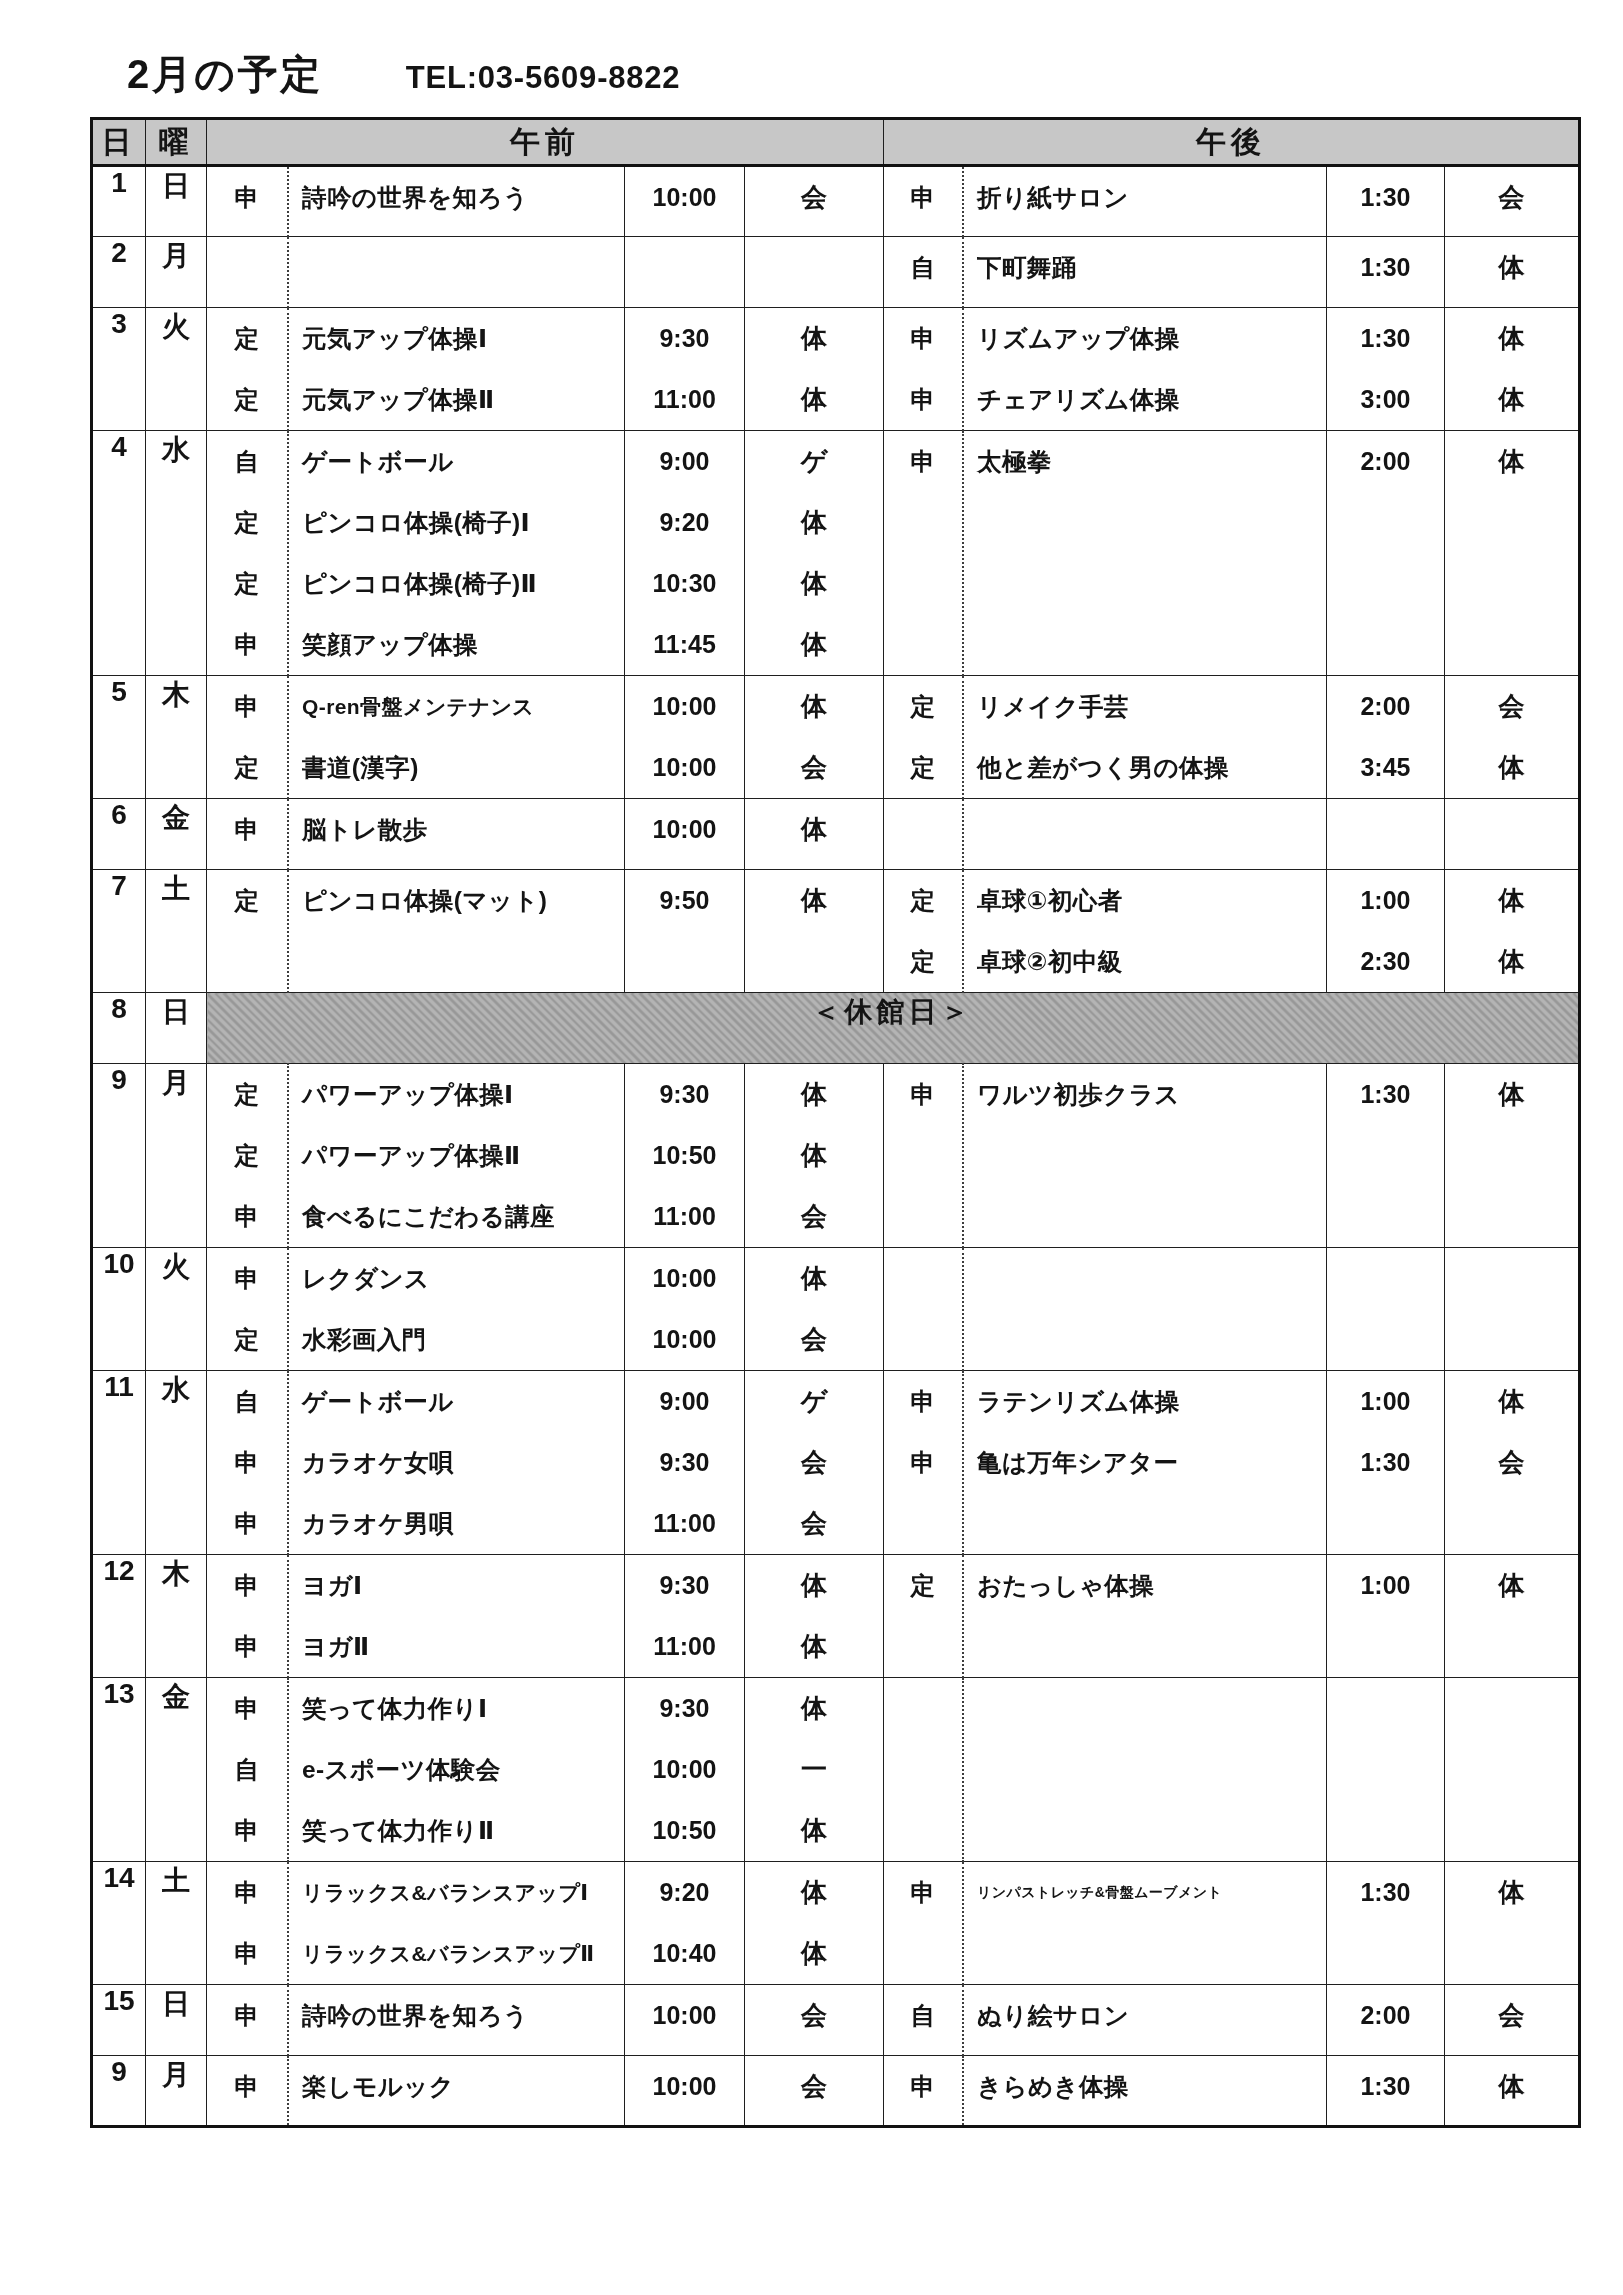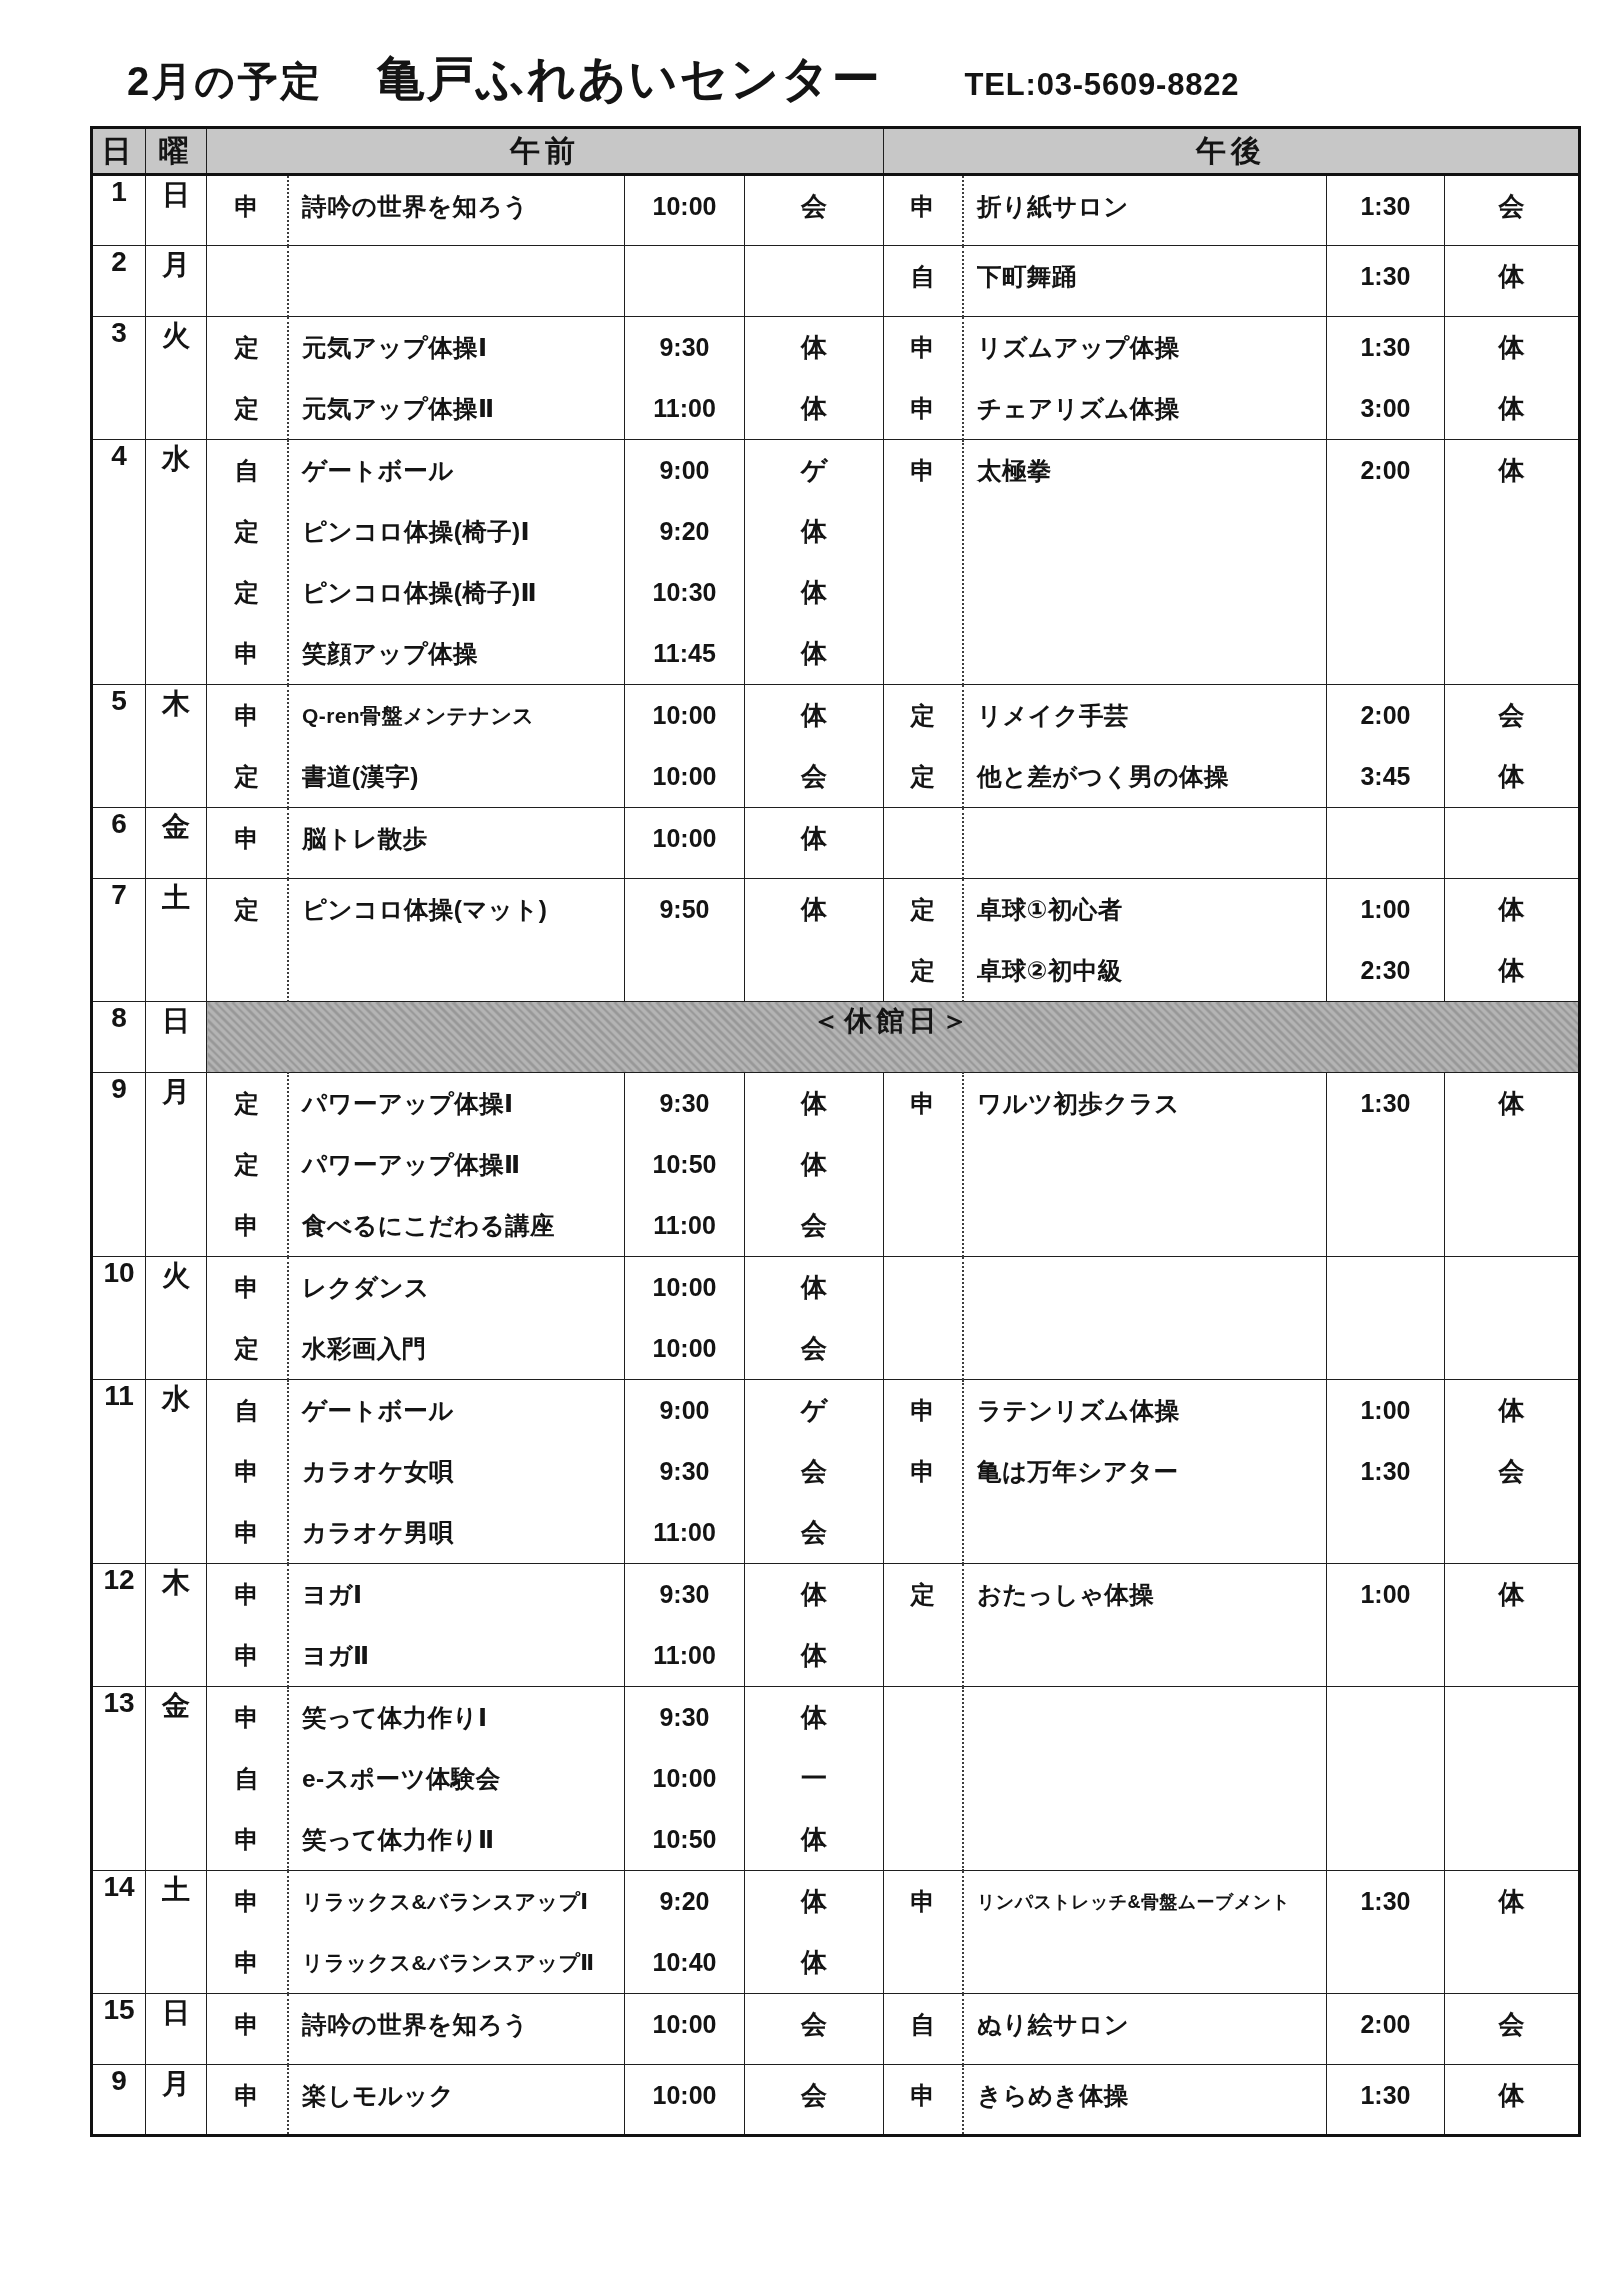--- a/index.html
+++ b/index.html
@@ -39,37 +39,36 @@
     vertical-align:middle; text-align:center;
     font-size:28px; font-weight:700;
   }
   td.c-activity { border-left:2.5px dotted #3c3c3c; }
   .stack { display:flex; flex-direction:column; }
   .line { height:61px; display:flex; align-items:center; overflow:hidden; }
   .c-mark .line, .c-time .line, .c-room .line { justify-content:center; }
   .c-mark .line { font-size:24.5px; font-weight:700; }
   .c-activity .line { padding:0 5px 0 13.5px; font-size:24.5px; font-weight:700; letter-spacing:0.4px; white-space:nowrap; }
   .c-activity .line.sz-m { font-size:21px; }
-  .c-activity .line.sz-s { font-size:18px; }
+  .c-activity .line.sz-s { font-size:14px; }
   .c-time .line { font-size:25px; font-weight:600; }
   .c-room .line { font-size:26px; font-weight:700; }
   tr.closed-row { height:52px; }
   td.closed-cell {
     vertical-align:middle; text-align:center;
     font-size:28px; font-weight:800; letter-spacing:4.2px;
     background:repeating-linear-gradient(45deg,#989898 0 2.5px,#b4b4b4 2.5px 6px);
     font-family:Liberation Serif, serif;
   }
 </style>
 </head>
 <body>
 
 <div class="titlebar">
   <span class="title-month">2月の予定</span>
-  <span class="title-center">亀戸ふれあいセンター</span>
   <span class="tel">TEL:03-5609-8822</span>
 </div>
 
 <div class="legend">
 </div>
 
 <table class="sched">
   <colgroup>
     <col style="width:54px">
       <col style="width:61px">

